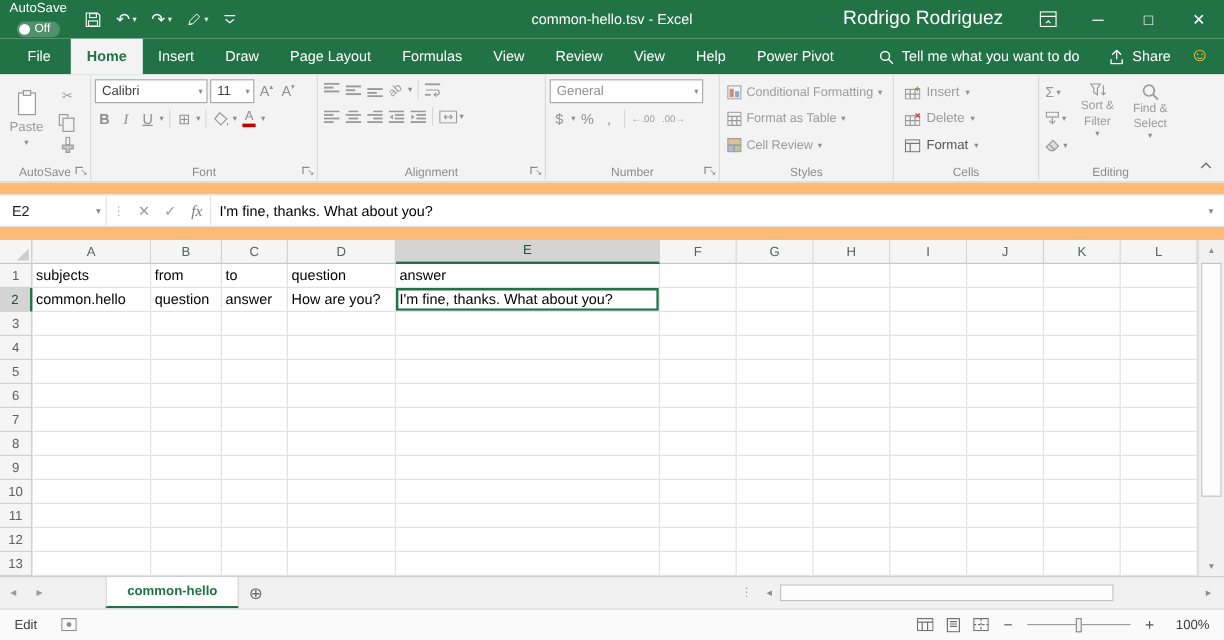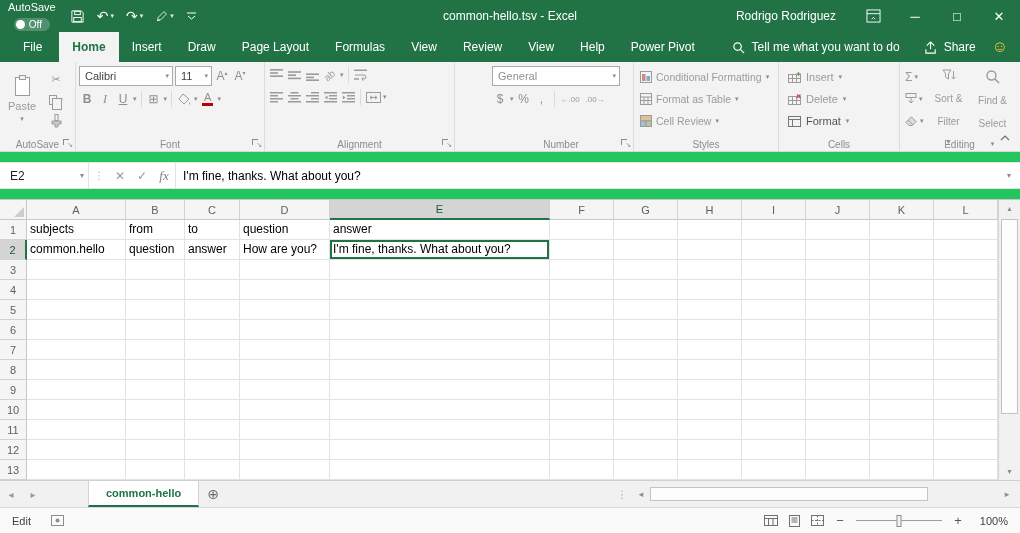--- a/index.html
+++ b/index.html
@@ -9,21 +9,21 @@
 
   
   .titlebar { height:32px; background:#217346; display:flex; align-items:center; color:#fff; flex:0 0 auto; position:relative; padding-left:8px; }
   .autosave { display:flex; align-items:center; gap:5px; font-size:11px; margin-right:8px;flex-direction:column; }
   .as-pill { display:flex; align-items:center; gap:4px; background:rgba(255,255,255,.22); border-radius:8px; padding:1px 8px 1px 2px; font-size:10px; }
   .as-dot { width:9px; height:9px; border-radius:50%; background:#fff; }
   .qat-btn { display:flex; align-items:center; padding:0 6px; height:32px; font-size:14px; gap:2px; color:#fff; }
   .mini-caret { font-size:7px; color:rgba(255,255,255,.85); }
   .tb-title { position:absolute; left:50%; transform:translateX(-50%); font-size:12px; white-space:nowrap; }
   .tb-right { margin-left:auto; display:flex; align-items:center; height:32px; }
-  .tb-user { font-size:12px; margin-right:16px; }
+  .tb-user { font-size:16px; margin-right:16px; }
   .tb-iconbtn { width:42px; height:32px; display:flex; align-items:center; justify-content:center; font-size:13px; }
 
   
   .tabrow { height:30px; background:#217346; display:flex; align-items:stretch; color:#fff; flex:0 0 auto; padding-left:6px; }
   .tab { padding:0 13px; display:flex; align-items:center; font-size:12px; white-space:nowrap; }
   .tab.file { padding:0 17px; }
   .tab.active { background:#f3f3f3; color:#217346; font-weight:bold; }
   .tellme { margin-left:auto; display:flex; align-items:center; gap:7px; font-size:12px; padding:0 12px; white-space:nowrap; }
   .sharebtn { display:flex; align-items:center; gap:6px; padding:0 12px; font-size:12px; }
   .smiley { color:#ffc83d; font-size:16px; padding:0 12px 0 4px; display:flex; align-items:center; }
@@ -56,40 +56,40 @@
   .fbtn.italic { font-style:italic; font-family:"Liberation Serif", serif; }
   .fbtn.underline { text-decoration:underline; }
   .tiny-caret { font-size:6px; color:#8f8f8f; position:relative; top:-4px; }
   .fc-wrap { display:flex; flex-direction:column; align-items:center; line-height:10px; }
   .fc-letter { font-size:11px; color:#8f8f8f; }
   .fc-bar { width:11px; height:3px; background:#c00000; margin-top:1px; }
 
   .g-align { width:190px; }
   .orient { font-size:10px; color:#9b9b9b; transform:rotate(-40deg); display:inline-block; }
 
-  .g-number { width:145px;margin-left:34px; }
+  .g-number { width:145px; }
   .c-numfmt { width:128px; color:#8f8f8f; }
   .decbtn { font-size:8px; color:#9b9b9b; display:flex; align-items:center; padding:0 2px; }
 
   .g-styles { width:145px; }
   .style-row { display:flex; align-items:center; gap:4px; height:22px; padding-left:3px; color:#9b9b9b; font-size:10.5px; white-space:nowrap; }
 
   .g-cells { width:121px; }
   .cells-row { display:flex; align-items:center; gap:5px; height:22px; padding-left:6px; color:#9b9b9b; font-size:11px; }
   .cells-row.strong { color:#555; }
 
   .g-editing { width:119px; border-right:none; }
   .ed-grid { display:flex; gap:2px; }
   .ed-col { display:flex; flex-direction:column; gap:4px; padding-top:2px; }
   .ed-mini { display:flex; align-items:center; gap:2px; color:#9b9b9b; font-size:12px; height:18px; padding:0 2px; }
-  .bigbtn { width:42px; display:flex; flex-direction:column; align-items:center; font-size:10px; color:#9b9b9b; line-height:1.15; padding-top:3px; text-align:center; gap:11px; }
+  .bigbtn { width:42px; display:flex; flex-direction:column; align-items:center; font-size:10px; color:#9b9b9b; line-height:1.15; padding-top:3px; text-align:center; gap:1px; }
   .ribbon-collapse { position:absolute; right:10px; bottom:7px; }
 
   
-  .fbar-wrap { height:48px; background:#22c55e; display:flex; align-items:center; flex:0 0 auto; border-bottom:1px solid #c6c6c6; }
+  .fbar-wrap { height:48px; background:#fdba74; display:flex; align-items:center; flex:0 0 auto; border-bottom:1px solid #c6c6c6; }
   .fbar { height:27px; background:#fff; border-top:1px solid #e3e3e3; border-bottom:1px solid #e3e3e3; display:flex; align-items:center; width:100%; }
   .namebox { width:88px; padding:0 4px 0 10px; display:flex; align-items:center; font-size:12px; color:#222; height:100%; }
   .nb-caret { margin-left:auto; font-size:8px; color:#8c8c8c; }
   .fb-sep { width:1px; height:100%; background:#e3e3e3; }
   .fb-dots { color:#b0b0b0; font-size:10px; padding:0 5px; }
   .fb-btn { width:22px; height:100%; display:flex; align-items:center; justify-content:center; color:#9a9a9a; font-size:12px; }
   .fb-btn.fx { font-family:"Liberation Serif", serif; font-style:italic; font-size:13px; color:#7f7f7f; }
   .fb-input { flex:1; padding-left:7px; font-size:12px; color:#000; height:100%; display:flex; align-items:center; border-left:1px solid #e3e3e3; }
   .fb-expand { width:22px; color:#8c8c8c; font-size:8px; display:flex; justify-content:center; }
 

